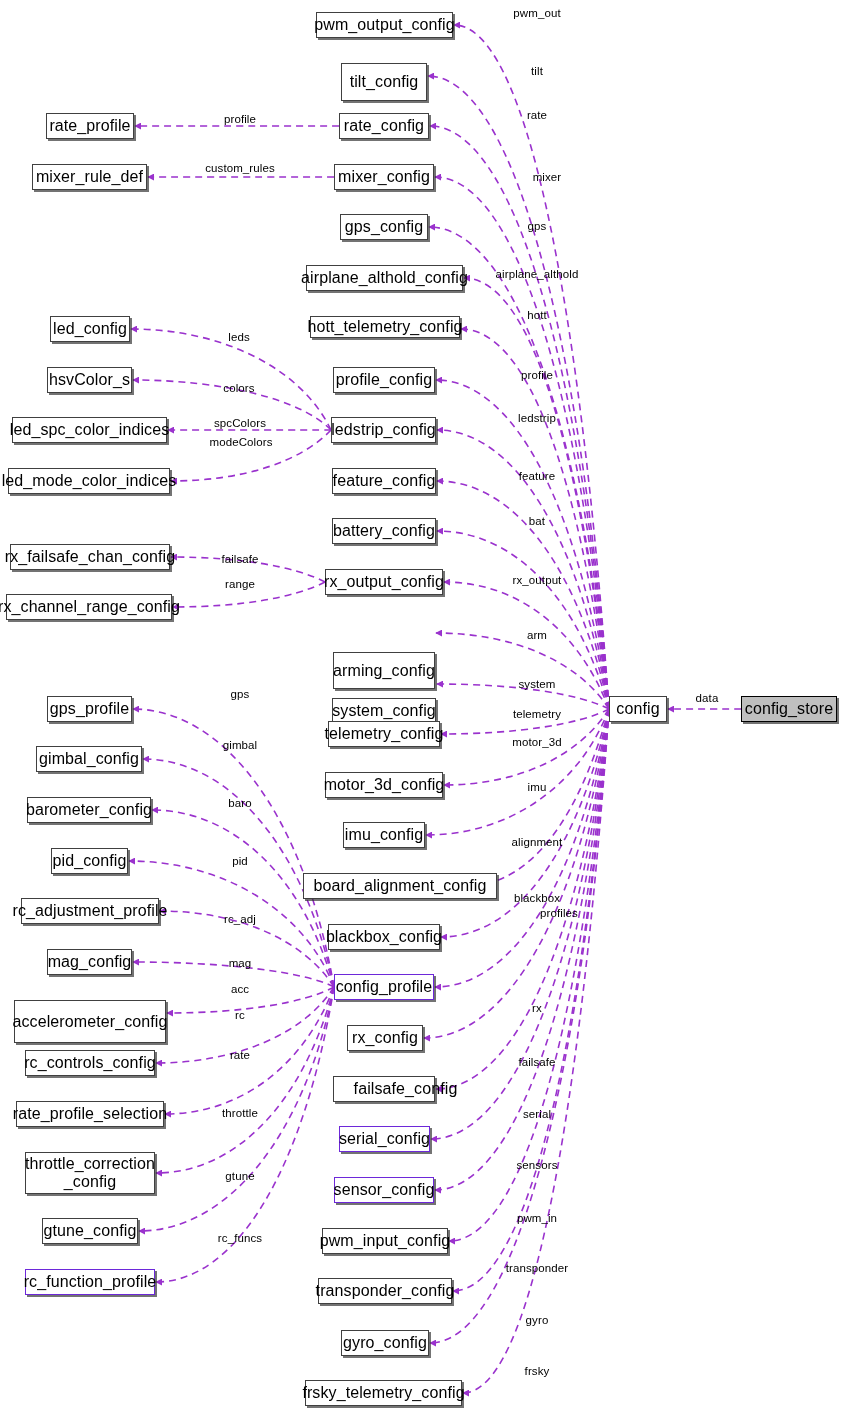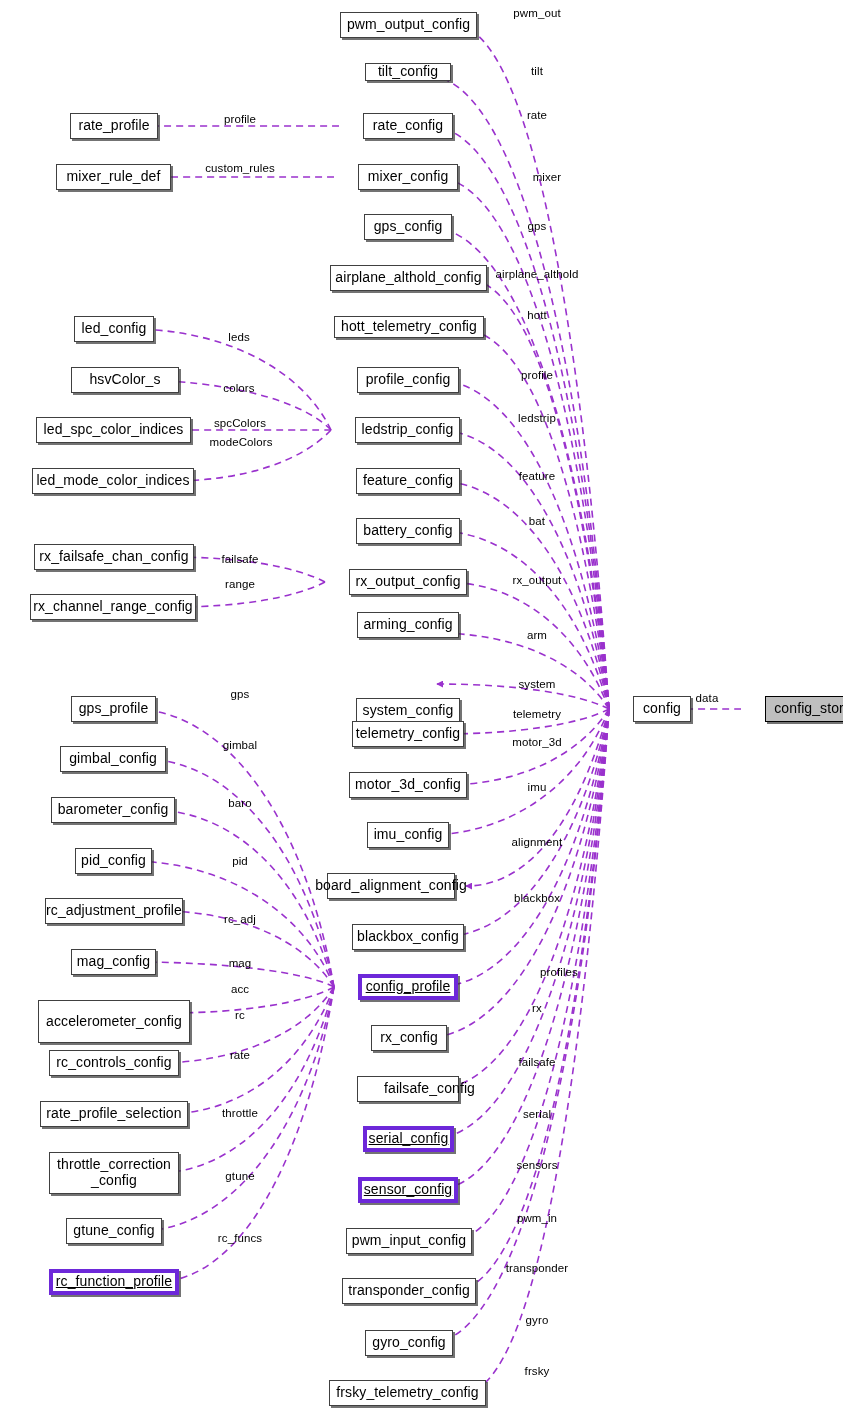--- a/index.html
+++ b/index.html
@@ -24,32 +24,30 @@
   }
   .node {
     position: absolute;
     box-sizing: border-box;
     background: #ffffff;
     border: 1px solid #404040;
     box-shadow: 2px 2px 0 0 rgba(40,40,40,0.65);
     display: flex;
     align-items: center;
     justify-content: center;
-    font-size: 14px;
+    font-size: 16px;
     color: #000000;
     line-height: 1.12;
     text-align: center;
     white-space: pre-line;
     letter-spacing: 0.1px;
-    margin-left: 24px;
   }
   .node.red {
-    border: 4px solid #6d28d9;
+    border: 1px solid #6d28d9;
     box-shadow: 2px 2px 0 0 rgba(40,40,40,0.65);
-    text-decoration: underline;
   }
   .node.filled {
     background: #bfbfbf;
     border: 1px solid #000000;
   }
   .edge-label {
     position: absolute;
     font-size: 11.5px;
     color: #000000;
     white-space: nowrap;
@@ -112,51 +110,51 @@
       <path d="M609,709 C579,944.6 513.85,1089 436,1089" fill="none" stroke="#9a32cd" stroke-width="1.6" stroke-dasharray="7,5" marker-end="url(#ah)"></path>
       <path d="M609,709 C579,975.6 511.1,1139 431,1139" fill="none" stroke="#9a32cd" stroke-width="1.6" stroke-dasharray="7,5" marker-end="url(#ah)"></path>
       <path d="M609,709 C579,1007.22 513.3,1190 435,1190" fill="none" stroke="#9a32cd" stroke-width="1.6" stroke-dasharray="7,5" marker-end="url(#ah)"></path>
       <path d="M609,709 C579,1038.84 521,1241 449,1241" fill="none" stroke="#9a32cd" stroke-width="1.6" stroke-dasharray="7,5" marker-end="url(#ah)"></path>
       <path d="M609,709 C579,1069.84 523.2,1291 453,1291" fill="none" stroke="#9a32cd" stroke-width="1.6" stroke-dasharray="7,5" marker-end="url(#ah)"></path>
       <path d="M609,709 C579,1102.08 510.55,1343 430,1343" fill="none" stroke="#9a32cd" stroke-width="1.6" stroke-dasharray="7,5" marker-end="url(#ah)"></path>
       <path d="M609,709 C579,1133.08 528.7,1393 463,1393" fill="none" stroke="#9a32cd" stroke-width="1.6" stroke-dasharray="7,5" marker-end="url(#ah)"></path>
     </svg>
   <div id="nodes-layer">
       <div class="node" style="left: 316px; top: 12px; width: 137px; height: 26px;">pwm_output_config</div>
-      <div class="node" style="left: 341px; top: 63px; width: 86px; height: 18px;">tilt_config</div>
+      <div class="node" style="left: 341px; top: 63px; width: 86px; height: 38px;">tilt_config</div>
       <div class="node" style="left: 46px; top: 113px; width: 88px; height: 26px;">rate_profile</div>
       <div class="node" style="left: 339px; top: 113px; width: 90px; height: 26px;">rate_config</div>
       <div class="node" style="left: 32px; top: 164px; width: 115px; height: 26px;">mixer_rule_def</div>
       <div class="node" style="left: 334px; top: 164px; width: 100px; height: 26px;">mixer_config</div>
       <div class="node" style="left: 340px; top: 214px; width: 88px; height: 26px;">gps_config</div>
       <div class="node" style="left: 306px; top: 265px; width: 157px; height: 26px;">airplane_althold_config</div>
       <div class="node" style="left: 50px; top: 316px; width: 80px; height: 26px;">led_config</div>
       <div class="node" style="left: 310px; top: 316px; width: 150px; height: 22px;">hott_telemetry_config</div>
-      <div class="node" style="left: 47px; top: 367px; width: 108px; height: 26px;">hsvColor_s</div>
+      <div class="node" style="left: 47px; top: 367px; width: 85px; height: 26px;">hsvColor_s</div>
       <div class="node" style="left: 333px; top: 367px; width: 102px; height: 26px;">profile_config</div>
       <div class="node" style="left: 12px; top: 417px; width: 155px; height: 26px;">led_spc_color_indices</div>
       <div class="node" style="left: 331px; top: 417px; width: 105px; height: 26px;">ledstrip_config</div>
       <div class="node" style="left: 8px; top: 468px; width: 162px; height: 26px;">led_mode_color_indices</div>
       <div class="node" style="left: 332px; top: 468px; width: 104px; height: 26px;">feature_config</div>
       <div class="node" style="left: 332px; top: 518px; width: 104px; height: 26px;">battery_config</div>
       <div class="node" style="left: 10px; top: 544px; width: 160px; height: 26px;">rx_failsafe_chan_config</div>
       <div class="node" style="left: 325px; top: 569px; width: 118px; height: 26px;">rx_output_config</div>
       <div class="node" style="left: 6px; top: 594px; width: 166px; height: 26px;">rx_channel_range_config</div>
-      <div class="node" style="left: 333px; top: 612px; width: 102px; height: 26px;">arming_config</div>
+      <div class="node" style="left: 333px; top: 652px; width: 102px; height: 37px;">arming_config</div>
       <div class="node" style="left: 332px; top: 698px; width: 104px; height: 26px; text-align: right;">system_config</div>
       <div class="node" style="left: 47px; top: 696px; width: 85px; height: 26px;">gps_profile</div>
       <div class="node" style="left: 609px; top: 696px; width: 58px; height: 26px;">config</div>
       <div class="node filled" style="left: 741px; top: 696px; width: 96px; height: 26px;">config_store</div>
       <div class="node" style="left: 328px; top: 721px; width: 112px; height: 26px;">telemetry_config</div>
       <div class="node" style="left: 36px; top: 746px; width: 106px; height: 26px;">gimbal_config</div>
       <div class="node" style="left: 325px; top: 772px; width: 118px; height: 26px;">motor_3d_config</div>
       <div class="node" style="left: 27px; top: 797px; width: 124px; height: 26px;">barometer_config</div>
       <div class="node" style="left: 343px; top: 822px; width: 82px; height: 26px;">imu_config</div>
       <div class="node" style="left: 51px; top: 848px; width: 77px; height: 26px;">pid_config</div>
-      <div class="node" style="left: 303px; top: 873px; width: 128px; height: 26px;">board_alignment_config</div>
+      <div class="node" style="left: 303px; top: 873px; width: 194px; height: 26px;">board_alignment_config</div>
       <div class="node" style="left: 21px; top: 898px; width: 138px; height: 26px;">rc_adjustment_profile</div>
       <div class="node" style="left: 328px; top: 924px; width: 112px; height: 26px;">blackbox_config</div>
       <div class="node" style="left: 47px; top: 949px; width: 85px; height: 26px;">mag_config</div>
       <div class="node red" style="left: 334px; top: 974px; width: 100px; height: 26px;">config_profile</div>
       <div class="node" style="left: 14px; top: 1000px; width: 152px; height: 43px;">accelerometer_config</div>
       <div class="node" style="left: 347px; top: 1025px; width: 76px; height: 26px;">rx_config</div>
       <div class="node" style="left: 25px; top: 1050px; width: 130px; height: 26px;">rc_controls_config</div>
       <div class="node" style="left: 333px; top: 1076px; width: 102px; height: 26px; padding-left: 43px;">failsafe_config</div>
       <div class="node" style="left: 16px; top: 1101px; width: 148px; height: 26px;">rate_profile_selection</div>
       <div class="node red" style="left: 339px; top: 1126px; width: 91px; height: 26px;">serial_config</div>
@@ -197,21 +195,21 @@
       <div class="edge-label" style="left: 707px; top: 698px;">data</div>
       <div class="edge-label" style="left: 537px; top: 714px;">telemetry</div>
       <div class="edge-label" style="left: 537px; top: 742px;">motor_3d</div>
       <div class="edge-label" style="left: 240px; top: 745px;">gimbal</div>
       <div class="edge-label" style="left: 537px; top: 787px;">imu</div>
       <div class="edge-label" style="left: 240px; top: 803px;">baro</div>
       <div class="edge-label" style="left: 537px; top: 842px;">alignment</div>
       <div class="edge-label" style="left: 240px; top: 861px;">pid</div>
       <div class="edge-label" style="left: 537px; top: 898px;">blackbox</div>
       <div class="edge-label" style="left: 240px; top: 919px;">rc_adj</div>
-      <div class="edge-label" style="left: 537px; top: 972px; padding-left: 44px;">profiles</div>
+      <div class="edge-label" style="left: 537px; top: 913px; padding-left: 44px;">profiles</div>
       <div class="edge-label" style="left: 240px; top: 963px;">mag</div>
       <div class="edge-label" style="left: 240px; top: 989px;">acc</div>
       <div class="edge-label" style="left: 537px; top: 1008px;">rx</div>
       <div class="edge-label" style="left: 240px; top: 1015px;">rc</div>
       <div class="edge-label" style="left: 240px; top: 1055px;">rate</div>
       <div class="edge-label" style="left: 537px; top: 1062px;">failsafe</div>
       <div class="edge-label" style="left: 537px; top: 1114px;">serial</div>
       <div class="edge-label" style="left: 240px; top: 1113px;">throttle</div>
       <div class="edge-label" style="left: 537px; top: 1165px;">sensors</div>
       <div class="edge-label" style="left: 240px; top: 1176px;">gtune</div>

